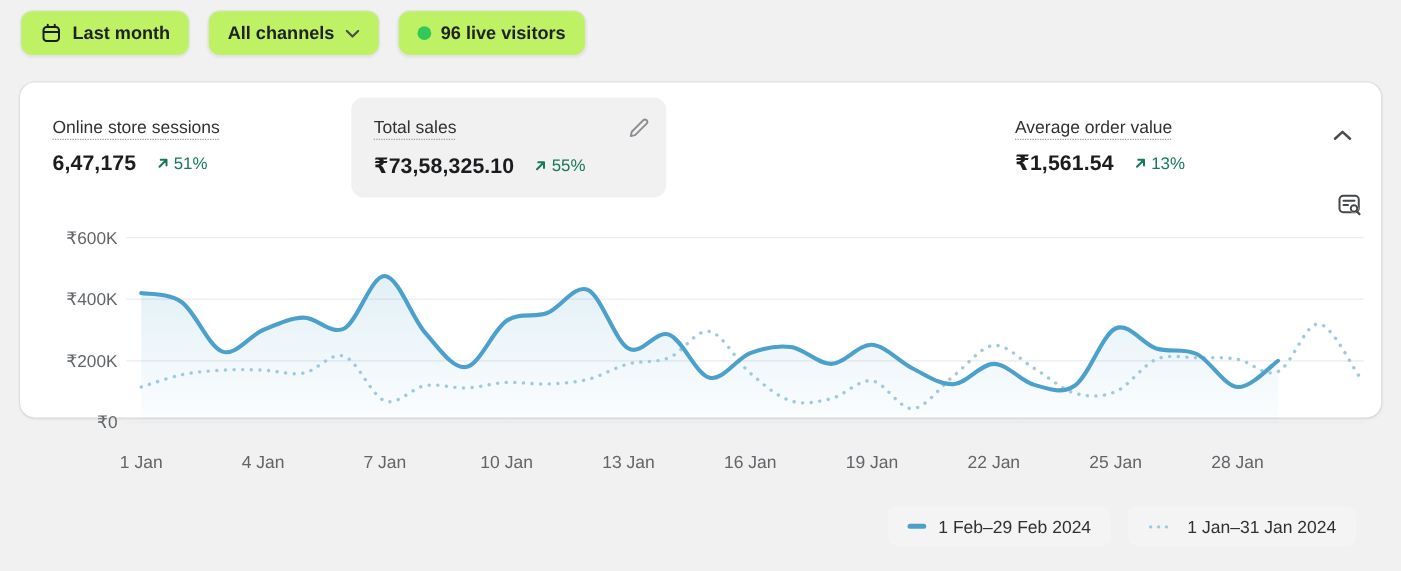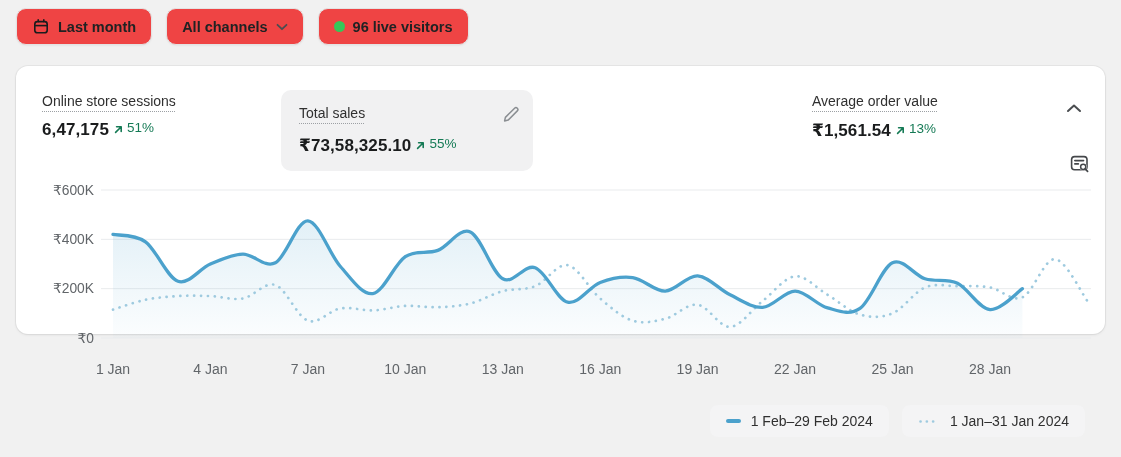--- a/index.html
+++ b/index.html
@@ -11,43 +11,43 @@
     position: relative;
   }
   
   .toolbar {
     position: absolute; left: 16px; top: 8px;
     display: flex; gap: 14px; align-items: center;
   }
   .pill {
     display: inline-flex; align-items: center; gap: 8px;
     height: 37px; padding: 0 15px;
-    background: #ef4444; border: 1px solid #e3e3e3; border-radius: 10px;
+    background: #bef264; border: 1px solid #e3e3e3; border-radius: 10px;
     box-shadow: 0 1px 2px rgba(0,0,0,.05);
     font-size: 14.5px; font-weight: 600; color: #202223;
     cursor: pointer; white-space: nowrap;
   }
   .pill svg { flex: 0 0 auto; }
   .live-dot { width: 11px; height: 11px; border-radius: 50%; }
   
   .card {
     position: absolute; left: 16px; top: 66px; width: 1089px; height: 268px;
     background: #ffffff; border-radius: 12px;
     box-shadow: 0 0 0 1px rgba(0,0,0,.045), 0 1px 3px rgba(0,0,0,.08);
   }
   .metric { position: absolute; top: 26px; cursor: pointer; }
   .metric-label {
     font-size: 14px; color: #303030; line-height: 18px; display: inline-block;
     text-decoration: underline dotted #9ca0a4 1px; text-underline-offset: 5px;
   }
-  .metric-value-row { display: flex; align-items: baseline; gap: 4px; margin-top: 10px; }
+  .metric-value-row { display: flex; align-items: baseline; gap: 16px; margin-top: 10px; }
   .metric-value { font-size: 17px; font-weight: 700; color: #1a1c1d; letter-spacing: .1px; }
-  .delta { display: inline-flex; align-items: flex-end; gap: 3px; font-size: 13.5px; color: #157a55; }
+  .delta { display: inline-flex; align-items: center; gap: 3px; font-size: 13.5px; color: #157a55; }
   .metric-highlight {
-    top: 24px; background: #f1f1f2; border-radius: 10px;
+    top: 12px; background: #f1f1f2; border-radius: 10px;
     width: 252px; padding: 14px 12px 15px 18px;
   }
   .hl-label-row { display: flex; align-items: flex-start; justify-content: space-between; }
   .icon-btn { background: none; border: none; cursor: pointer; padding: 2px; line-height: 0; }
   .collapse-btn { position: absolute; left: 1048px; top: 36px; }
   .inspect-btn  { position: absolute; left: 1052px; top: 86px; }
   
   #chart-svg { position: absolute; left: 0; top: 118px; }
   
   .legend {

